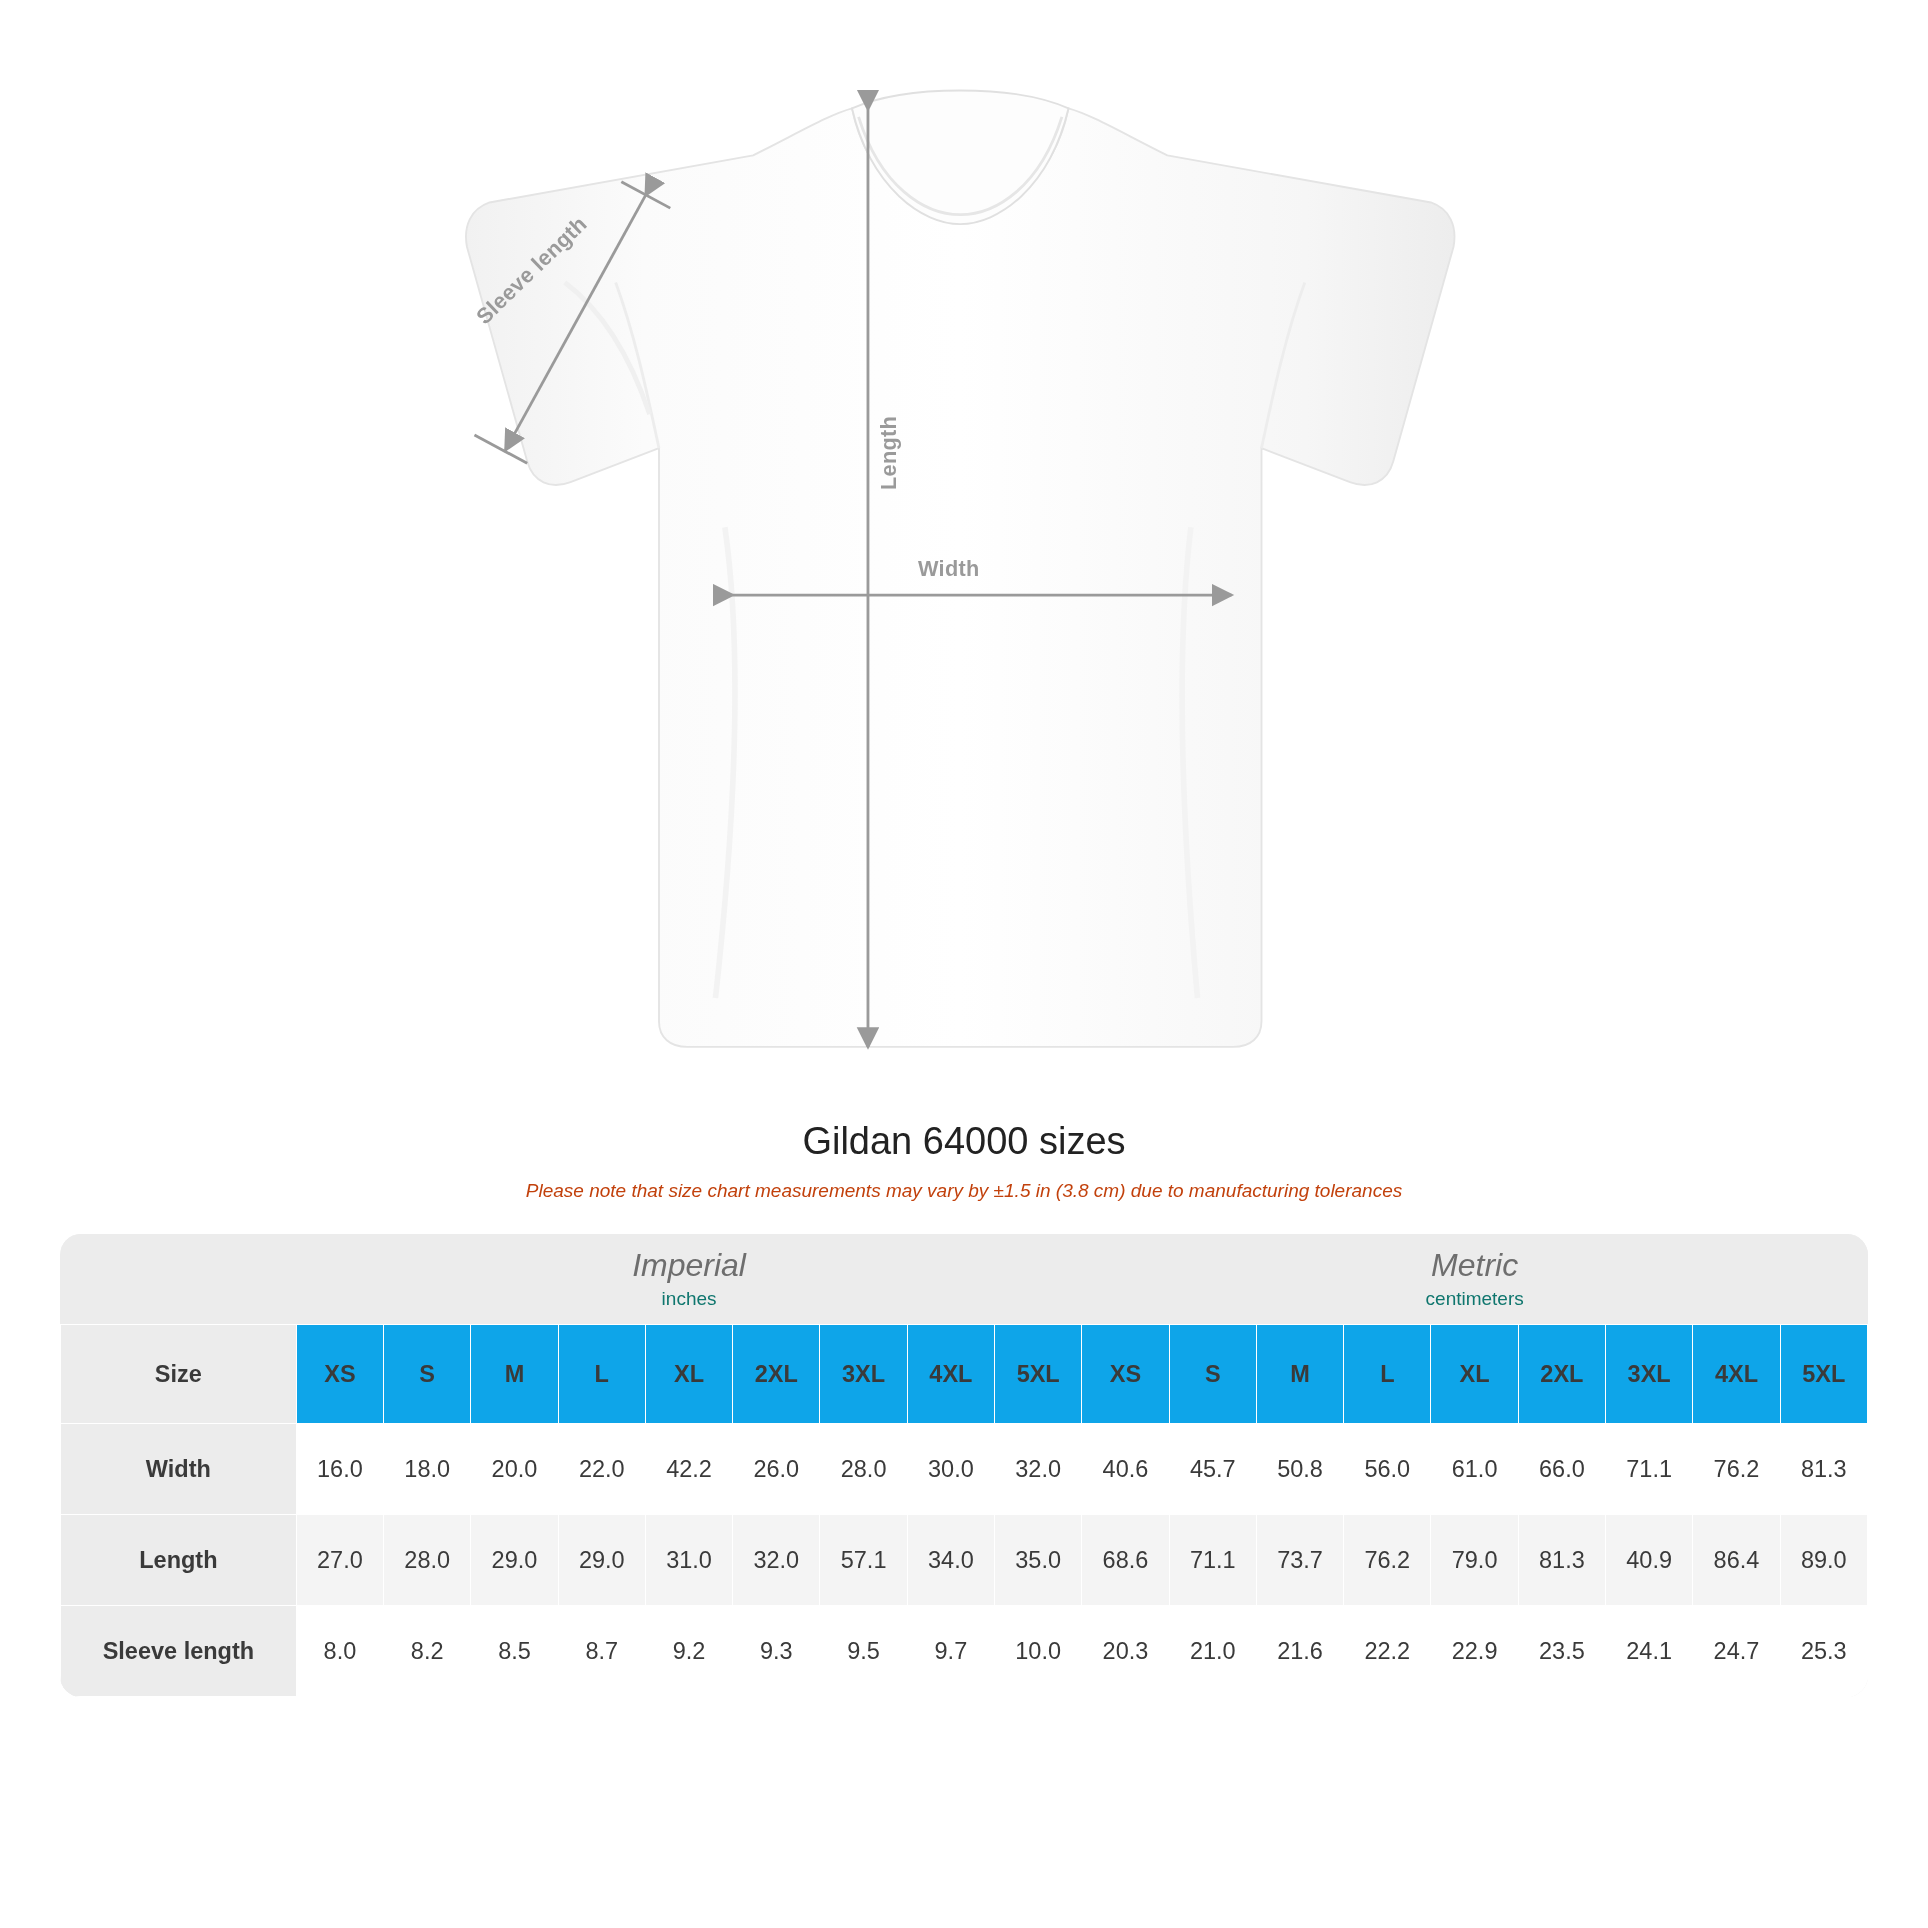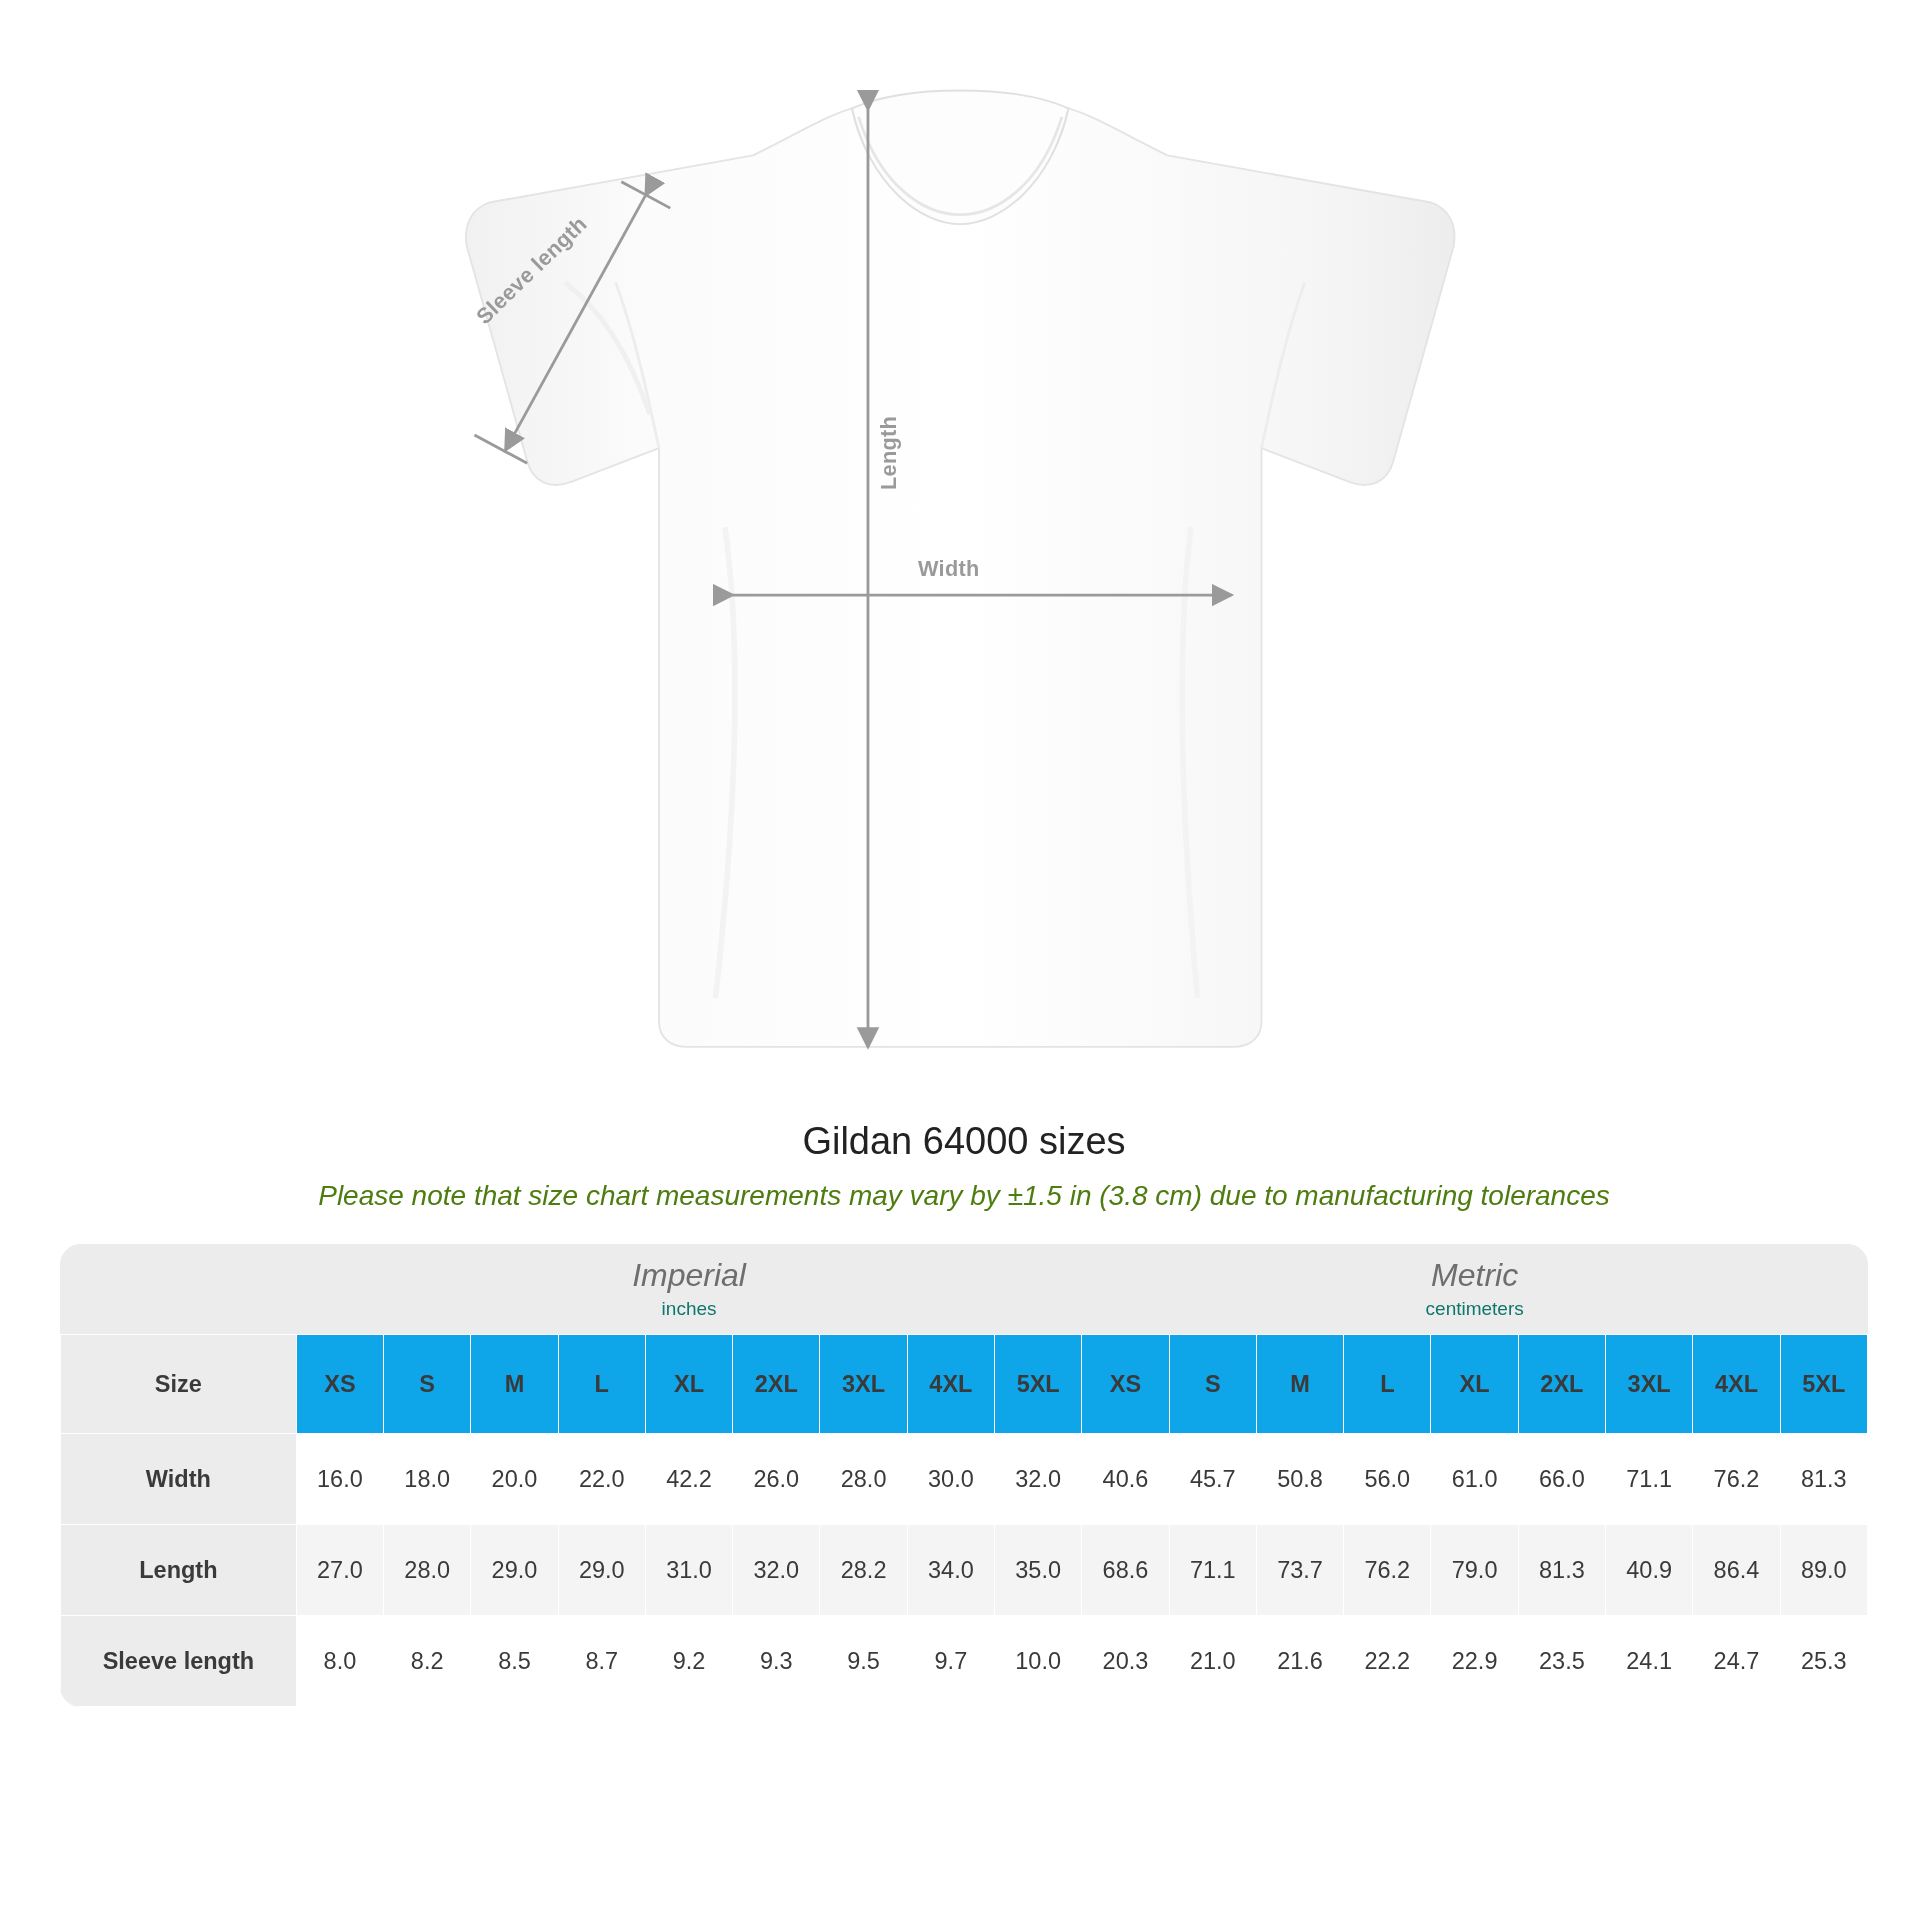--- a/index.html
+++ b/index.html
@@ -61,23 +61,23 @@
     text-align: center;
     margin-top: 9.4px;
   }
   .chart-title {
     font-size: 38px;
     font-weight: normal;
     color: #222222;
     margin: 0 0 17px 0;
   }
   .chart-note {
-    font-size: 28px;
+    font-size: 19px;
     font-style: italic;
-    color: #4d7c0f;
+    color: #c2410c;
     margin: 5px;
   }
 
   
   .table-wrap {
     margin: 32px 60px 0 60px;
     border-radius: 21px;
     overflow: hidden;
     background: #ececec;
   }
@@ -278,21 +278,21 @@
         </tr>
 
         <tr class="band-b">
           <td class="row-head">Length</td>
           <td class="data-cell">27.0</td>
           <td class="data-cell">28.0</td>
           <td class="data-cell">29.0</td>
           <td class="data-cell">29.0</td>
           <td class="data-cell">31.0</td>
           <td class="data-cell">32.0</td>
-          <td class="data-cell">28.2</td>
+          <td class="data-cell">57.1</td>
           <td class="data-cell">34.0</td>
           <td class="data-cell">35.0</td>
           <td class="data-cell">68.6</td>
           <td class="data-cell">71.1</td>
           <td class="data-cell">73.7</td>
           <td class="data-cell">76.2</td>
           <td class="data-cell">79.0</td>
           <td class="data-cell">81.3</td>
           <td class="data-cell">40.9</td>
           <td class="data-cell">86.4</td>

